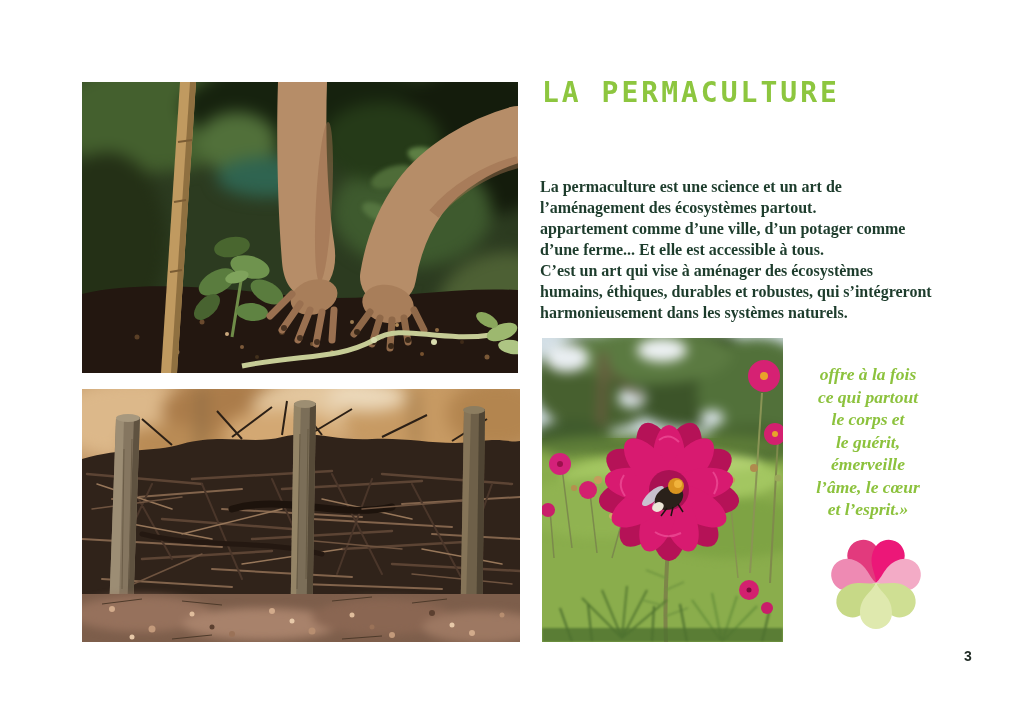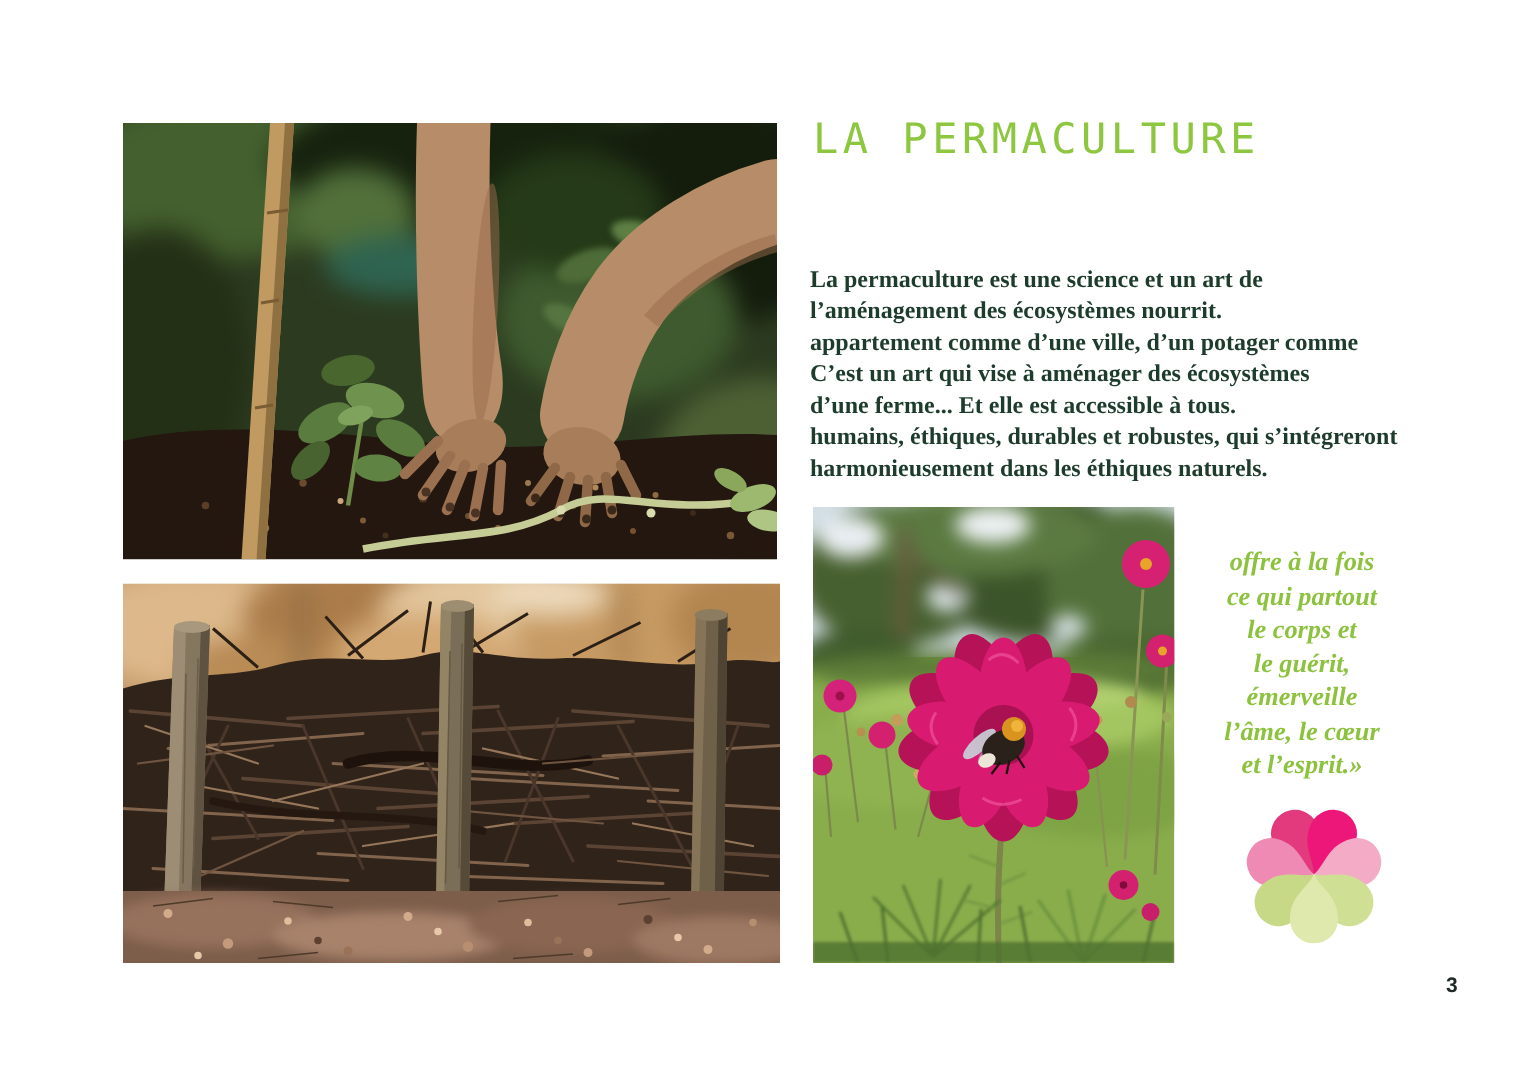--- a/index.html
+++ b/index.html
@@ -1,21 +1,21 @@
 <!DOCTYPE html>
 <html><head>
 <meta charset="utf-8">
 <style>
   html,body{margin:0;padding:0;background:#ffffff;}
   .page{position:relative;width:1024px;height:724px;background:#ffffff;overflow:hidden;
         font-family:"Liberation Sans",sans-serif;}
   .photo{position:absolute;overflow:hidden;}
   .photo svg{display:block;}
   .title{position:absolute;left:542px;top:76px;width:420px;
-         font-family:"DejaVu Sans Mono",monospace;font-weight:normal;font-size:28px;
+         font-family:"DejaVu Sans Mono",monospace;font-weight:bold;font-size:28px;
          letter-spacing:3px;color:#8dc63f;white-space:nowrap;}
   .intro{position:absolute;left:540px;top:176px;width:430px;
          font-family:"Liberation Serif",serif;font-weight:bold;font-size:16px;
          line-height:21px;color:#1d3c2c;}
   .intro .line{white-space:pre-wrap;}
   .quote{position:absolute;left:778px;top:363px;width:180px;text-align:center;
          font-family:"Liberation Serif",serif;font-weight:bold;font-style:italic;
          font-size:17.5px;line-height:22.5px;color:#8cc23d;}
   .logo{position:absolute;left:820px;top:537px;width:112px;height:92px;}
   .pagenum{position:absolute;left:964px;top:648px;font-family:"Liberation Sans",sans-serif;
@@ -180,26 +180,26 @@
           <circle cx="370" cy="236" r="2.5" fill="#e7c9a9"></circle>
         <path d="M20,215 L60,210 M100,212 L140,216 M250,212 L290,208 M330,214 L365,210 M90,250 L130,246 M260,250 L300,247" stroke="#4e3a2a" stroke-width="1" fill="none"></path>
       </g>
     </svg>
   </div>
 
   <div class="title">LA PERMACULTURE</div>
 
   <div class="intro">
     <div class="line">La permaculture est une science et un art de</div>
-    <div class="line">l’aménagement des écosystèmes nourrit.</div>
+    <div class="line">l’aménagement des écosystèmes partout.</div>
     <div class="line">appartement comme d’une ville, d’un potager comme</div>
+    <div class="line">d’une ferme... Et elle est accessible à tous.</div>
     <div class="line">C’est un art qui vise à aménager des écosystèmes</div>
-    <div class="line">d’une ferme... Et elle est accessible à tous.</div>
     <div class="line">humains, éthiques, durables et robustes, qui s’intégreront</div>
-    <div class="line">harmonieusement dans les éthiques naturels.</div>
+    <div class="line">harmonieusement dans les systèmes naturels.</div>
   </div>
 
   <div class="photo" style="left:542px;top:338px;width:241px;height:304px;">
     <svg width="241" height="304" viewBox="0 0 241 304" preserveAspectRatio="none">
       <rect x="0" y="0" width="241" height="120" fill="#d3dfe6"></rect>
       <rect x="0" y="100" width="241" height="204" fill="#8aad4c"></rect>
       <g style="filter:blur(6px)">
         <ellipse cx="55" cy="45" rx="65" ry="48" fill="#47602f"></ellipse>
         <ellipse cx="150" cy="40" rx="75" ry="50" fill="#3c5429"></ellipse>
         <ellipse cx="215" cy="55" rx="60" ry="55" fill="#52713a"></ellipse>

